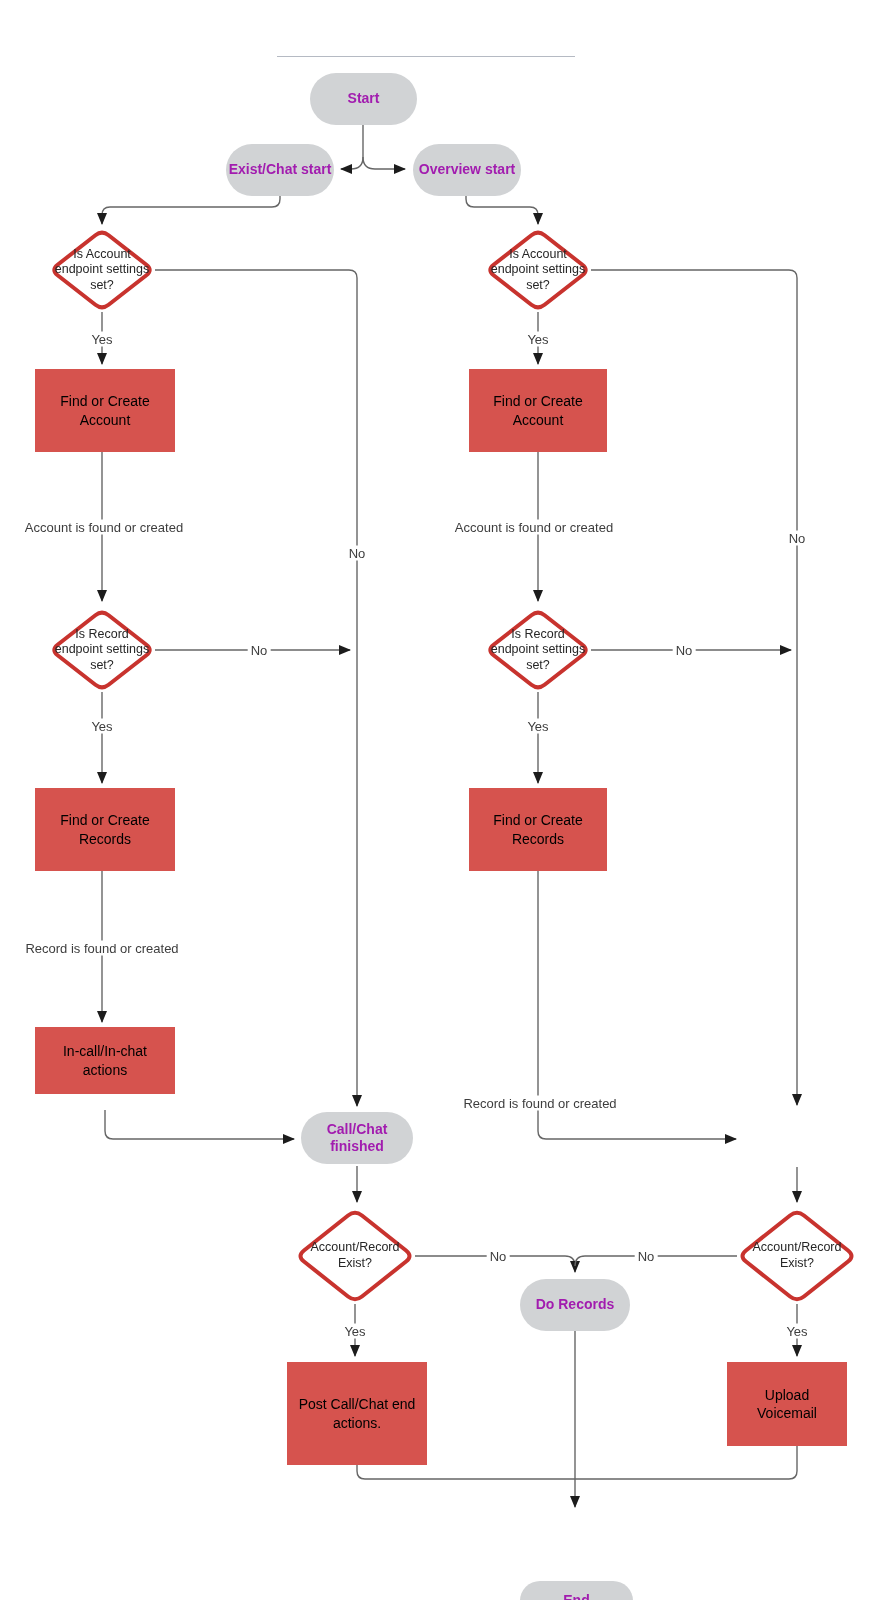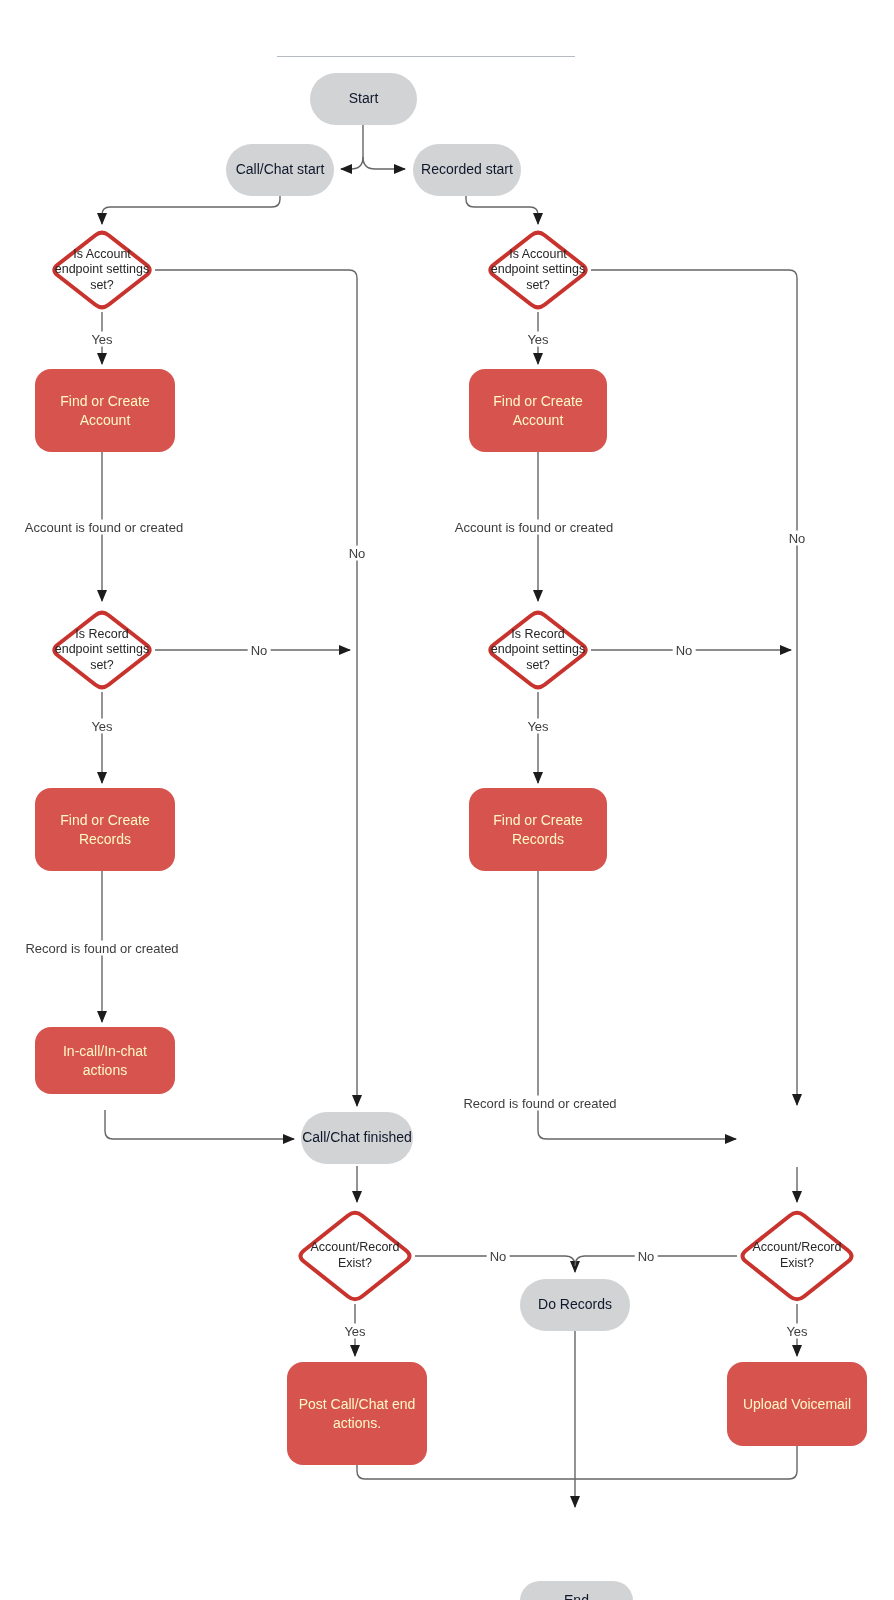--- a/index.html
+++ b/index.html
@@ -6,22 +6,22 @@
   body{font-family:"Liberation Sans","DejaVu Sans",sans-serif;}
   #canvas{position:relative;width:894px;height:1600px;background:#ffffff;overflow:hidden;}
 
   .title{position:absolute;left:0;top:30px;width:830px;text-align:center;
          font-size:17px;font-weight:bold;color:#9aa1ad;letter-spacing:.2px;}
   .title-rule{position:absolute;left:277px;top:56px;width:298px;height:0;
          border-top:1px solid #b5bac3;}
 
   .node{position:absolute;display:flex;align-items:center;justify-content:center;
         text-align:center;box-sizing:border-box;}
-  .pill{background:#d1d3d5;color:#0f172a;border-radius:28px;font-size:14px;line-height:1.25;}
-  .proc{background:#d6534e;color:#fef9c3;border-radius:16px;font-size:14px;line-height:1.3;padding:4px 10px;justify-content:center;}
+  .pill{background:#d1d3d5;color:#a21caf;border-radius:28px;font-size:14px;line-height:1.25;font-weight:bold;}
+  .proc{background:#d6534e;color:#000000;border-radius:0;font-size:14px;line-height:1.3;padding:4px 10px;justify-content:center;}
   .diamond{background:transparent;}
   .diamond svg{position:absolute;left:0;top:0;}
   .diamond .dlabel{position:relative;z-index:2;font-size:12.5px;color:#262626;line-height:1.25;}
 
   .edge-label{position:absolute;transform:translate(-50%,-50%);background:#ffffff;
               padding:0 3px;font-size:13px;color:#3d3d3d;white-space:nowrap;z-index:3;}
 
   #edges{position:absolute;left:0;top:0;z-index:0;}
   .node{z-index:2;}
 </style>
@@ -78,25 +78,25 @@
       <path d="M797 1446 V1471 Q797 1479 789 1479 H575"></path>
       <path d="M575 1479 V1507" marker-end="url(#arw)"></path>
     </g>
   </svg>
 
   <div class="node pill" style="left:310px;top:73px;width:107px;height:52px;">
       <span>Start</span>
     </div>
 
   <div class="node pill" style="left:226px;top:144px;width:108px;height:52px;">
-      <span>Call/Chat start</span>
+      <span>Exist/Chat start</span>
     </div>
 
   <div class="node pill" style="left:413px;top:144px;width:108px;height:52px;">
-      <span>Recorded start</span>
+      <span>Overview start</span>
     </div>
 
   <div class="node pill" style="left:301px;top:1112px;width:112px;height:52px;">
       <span>Call/Chat finished</span>
     </div>
 
 
   <div class="node pill" style="left:520px;top:1279px;width:110px;height:52px;">
       <span>Do Records</span>
     </div>
@@ -122,21 +122,21 @@
     </div>
 
   <div class="node proc" style="left:469px;top:369px;width:138px;height:83px;">
       <span>Find or Create Account</span>
     </div>
 
   <div class="node proc" style="left:469px;top:788px;width:138px;height:83px;">
       <span>Find or Create Records</span>
     </div>
 
-  <div class="node proc" style="left:727px;top:1362px;width:140px;height:84px;">
+  <div class="node proc" style="left:727px;top:1362px;width:120px;height:84px;">
       <span>Upload Voicemail</span>
     </div>
 
   <div class="node diamond" style="left:47px;top:226px;width:110px;height:88px;">
     <svg width="110" height="88" viewBox="0 0 110 88">
         <path d="M48.4 9.2 Q55 4 61.6 9.2 L99.4 38.8 Q106 44 99.4 49.2 L61.6 78.8 Q55 84 48.4 78.8 L10.6 49.2 Q4 44 10.6 38.8 Z" fill="#ffffff" stroke="#c8332e" stroke-width="4" stroke-linejoin="round"></path>
       </svg>
     <div class="dlabel" style="width:96px;">Is Account endpoint settings set?</div>
   </div>
 

